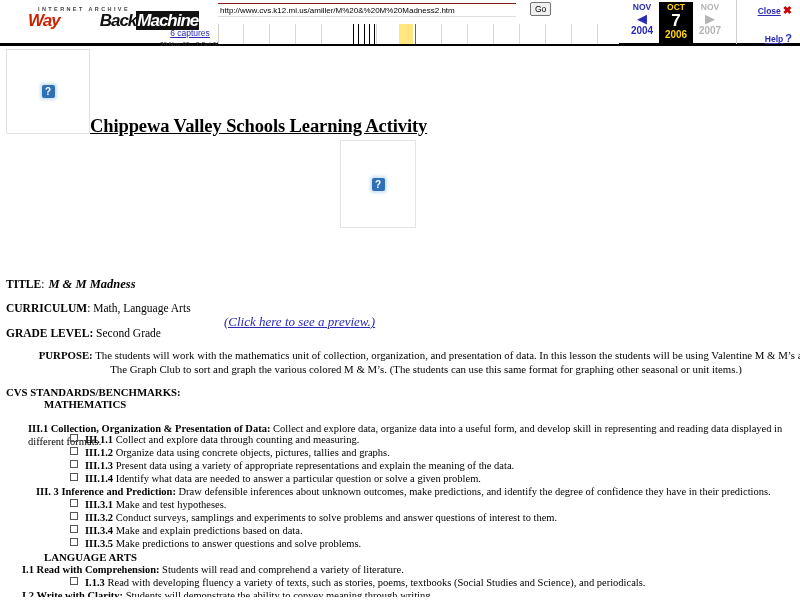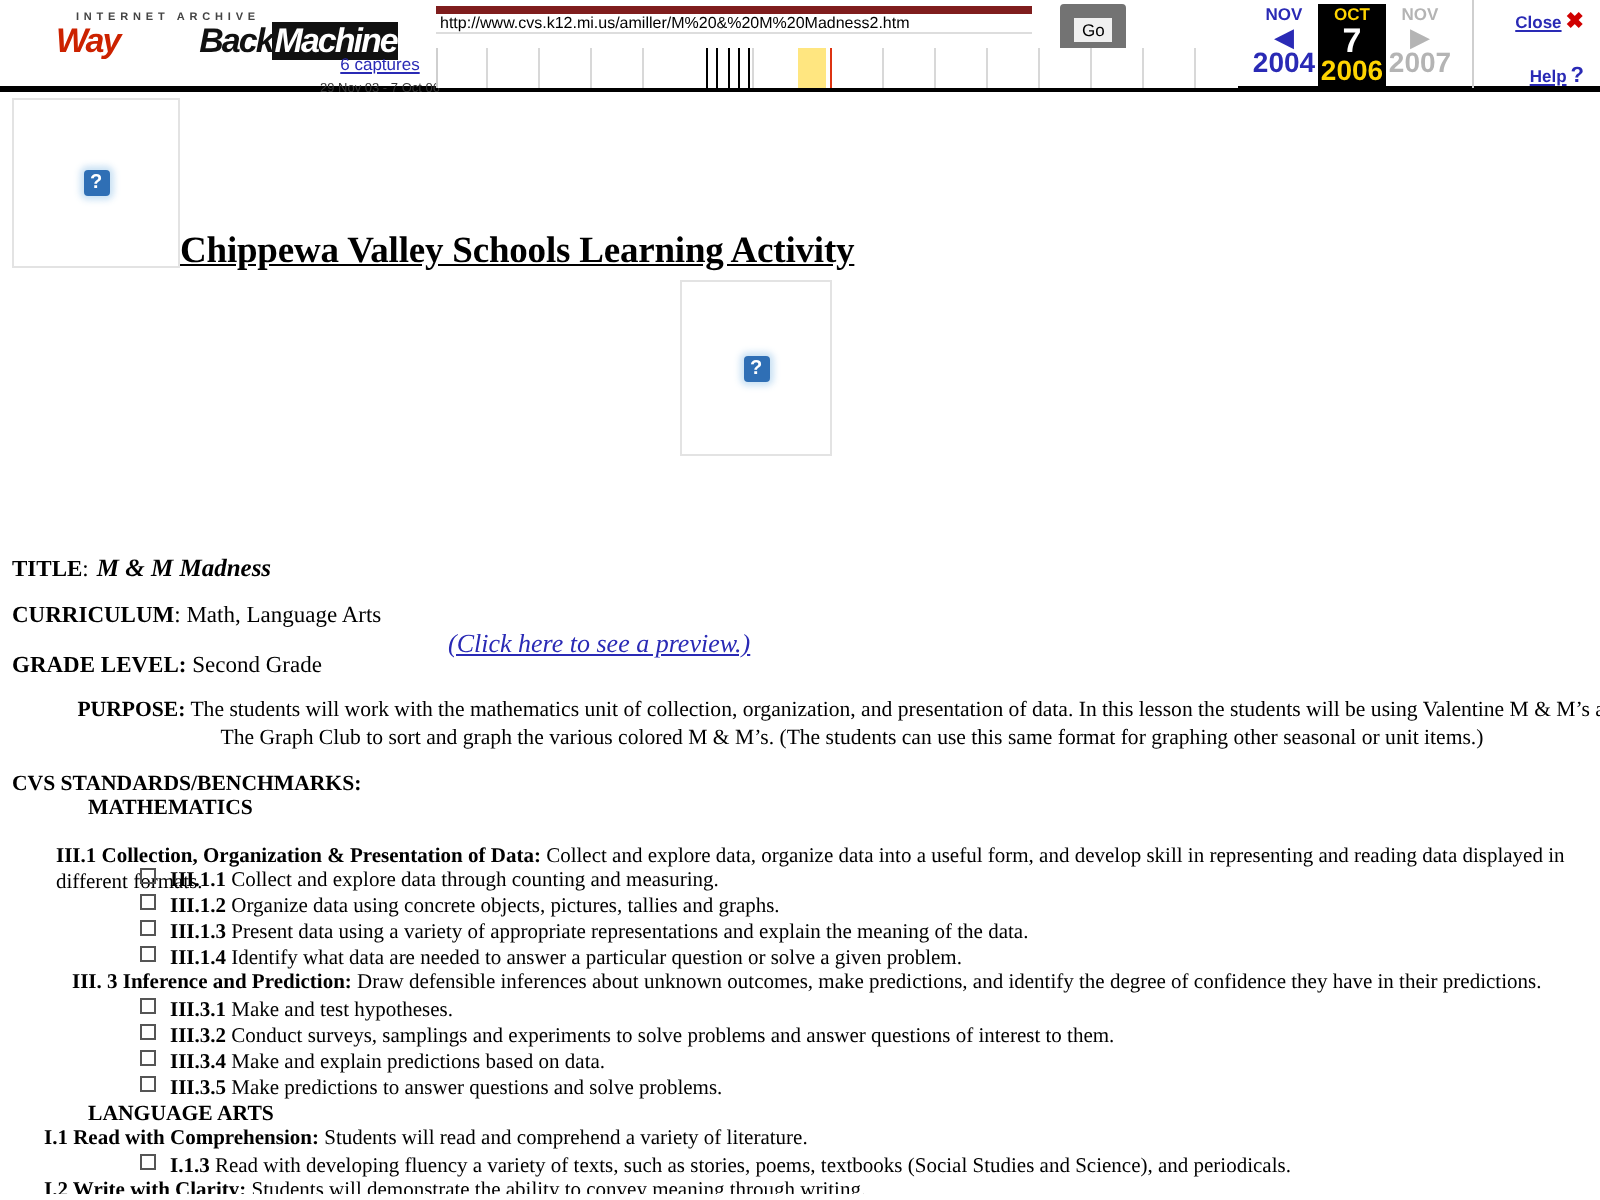--- a/index.html
+++ b/index.html
@@ -82,37 +82,37 @@
     width: 340px;
     height: 16px;
   }
   .wb-url {
     position: absolute;
     left: 0;
     top: 0;
     width: 298px;
     height: 14px;
     border: none;
-    border-top: 4px solid #7f1d1d;
+    border-top: 1px solid #7f1d1d;
     border-bottom: 1px solid #ddd;
     background: #fff;
     font-family: "Liberation Sans", sans-serif;
     font-size: 8px;
     color: #000;
     padding: 0 2px;
     box-sizing: border-box;
   }
   .wb-go {
     position: absolute;
     left: 312px;
     top: -1px;
     font-family: "Liberation Sans", sans-serif;
     font-size: 8.5px;
     padding: 1px 4px;
-    border: 7px solid #737373;
+    border: 1px solid #737373;
     background: #f0f0f0;
     border-radius: 2px;
     cursor: pointer;
   }
 
   
   .wb-timeline {
     position: absolute;
     left: 218px;
     top: 24px;
@@ -167,21 +167,21 @@
   .wb-date .mon {
     font-size: 8.5px;
     font-weight: bold;
     line-height: 10px;
   }
   .wb-date .arrow {
     font-size: 13px;
     line-height: 14px;
   }
   .wb-date .yr {
-    font-size: 14px;
+    font-size: 10px;
     font-weight: bold;
     line-height: 10px;
   }
   .wb-date.prev { left: 0px; color: #2a2ab5; }
   .wb-date.next { left: 68px; color: #b4b4b4; }
   .wb-date.cur {
     left: 34px;
     background: #000;
     height: 42px;
     color: #ffd400;

